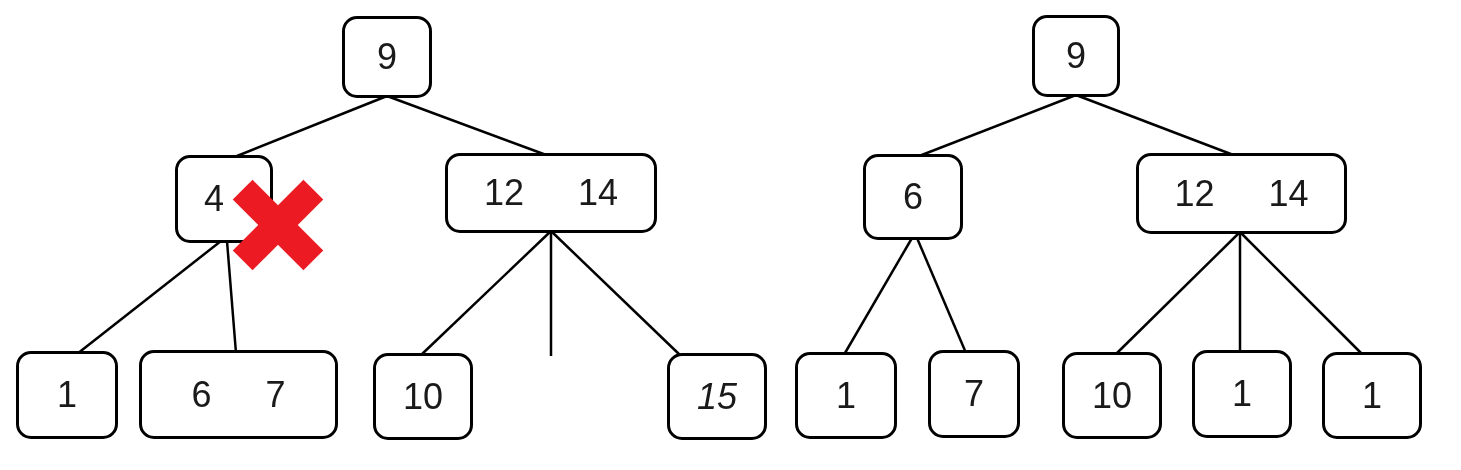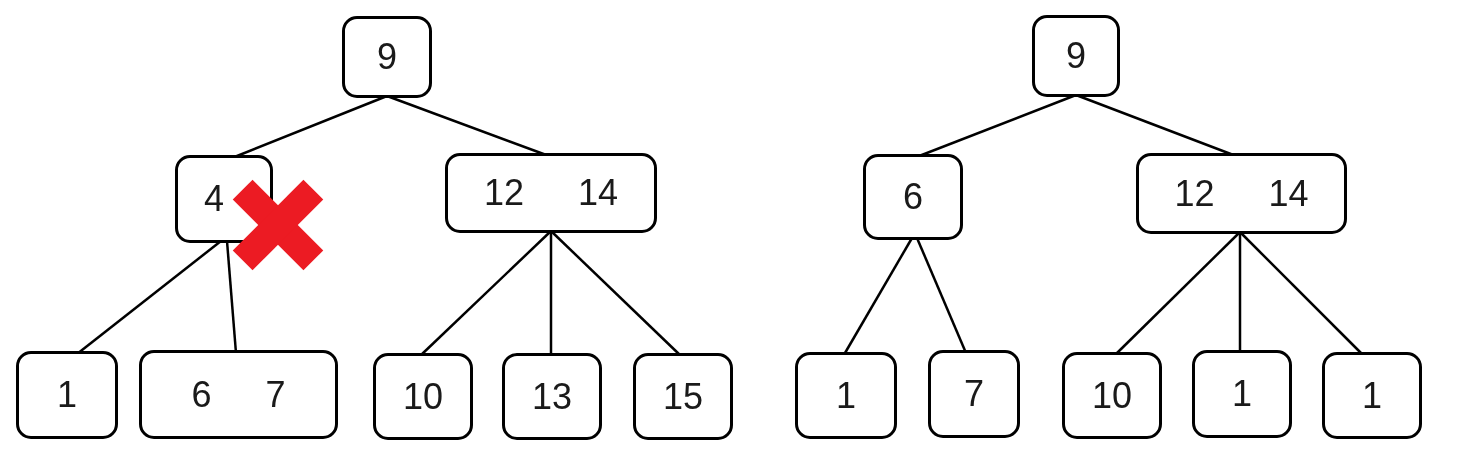--- a/index.html
+++ b/index.html
@@ -59,25 +59,22 @@
 
   <div class="node" style="left:139px;top:350px;width:199px;height:89px;">
     <span class="key">6</span>
     <span class="key">7</span>
   </div>
 
   <div class="node" style="left:373px;top:353px;width:100px;height:87px;">
     <span class="key">10</span>
   </div>
 
-  <div class="node" style="left:502px;top:353px;width:100px;height:87px;">
-    <span class="key">13</span>
-  </div>
 
-  <div class="node" style="left:633px;top:353px;width:100px;height:87px;">
+  <div class="node" style="left:667px;top:353px;width:100px;height:87px;font-style:italic;">
     <span class="key">15</span>
   </div>
 
   <svg class="cross" style="left:231px;top:179px;width:94px;height:92px;" viewBox="0 0 94 92" xmlns="http://www.w3.org/2000/svg">
     <g transform="translate(47,46)">
       <rect x="-50" y="-14" width="100" height="28" fill="#ec1b23" transform="rotate(45)"></rect>
       <rect x="-50" y="-14" width="100" height="28" fill="#ec1b23" transform="rotate(-45)"></rect>
     </g>
   </svg>
 

